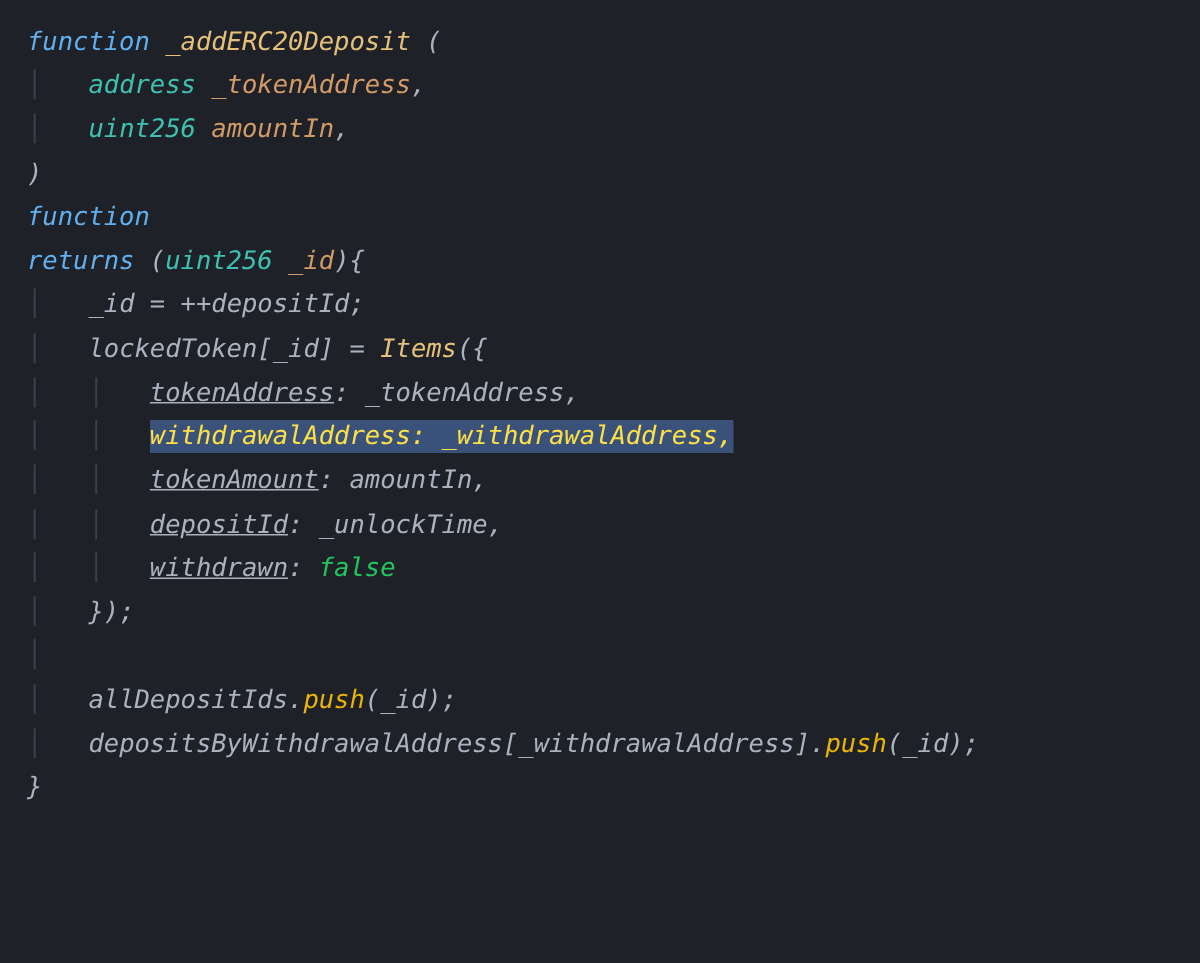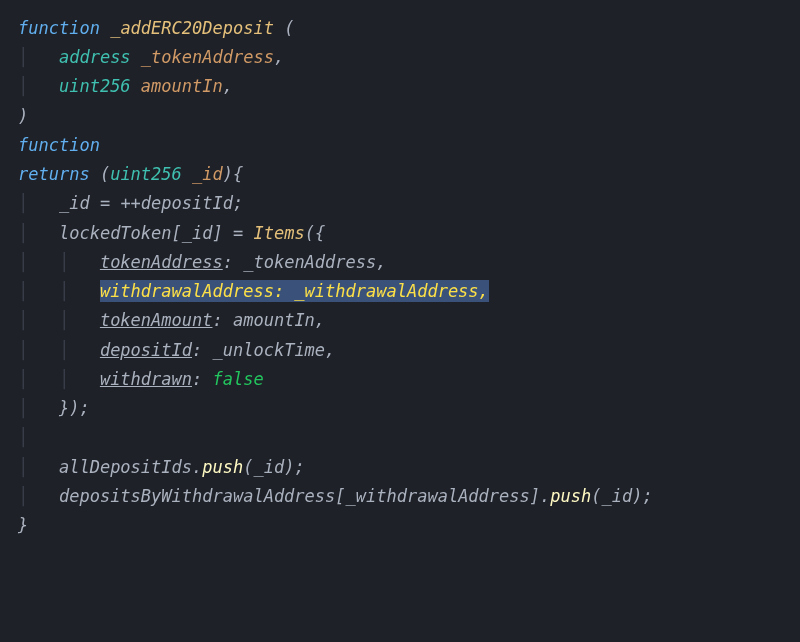--- a/index.html
+++ b/index.html
@@ -11,21 +11,21 @@
       color: #abb2bf;
       padding: 14px 18px;
       width: 800px;
       height: 642px;
       overflow: hidden;
       font-style: italic;
     }
     .line { white-space: pre; position: relative; }
     .guide { color: #3a3f4b; font-style: normal; }
     .kw-blue { color: #61afef; font-style: italic; }
-    .kw-teal { color: #fef9c3; }
+    .kw-teal { color: #eab308; }
     .type-cyan { color: #3fc0b0; margin-top: 16px; }
     .fn-yellow { color: #e5c07b; }
     .param { color: #d19a66; }
     .ident { color: #abb2bf; }
     .punc { color: #abb2bf; }
     .prop { color: #abb2bf; text-decoration: underline; }
     .lit { color: #22c55e; }
     .highlight {
       background: #3a5279;
       color: #fde047;

